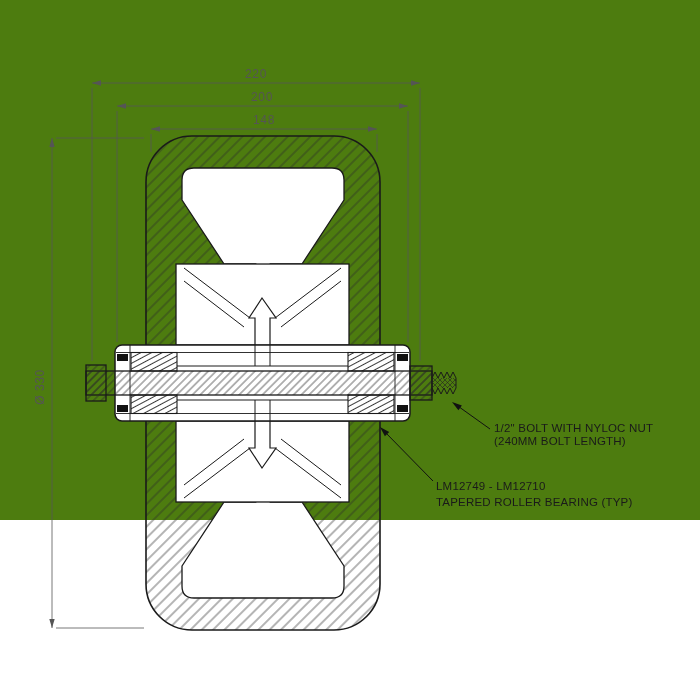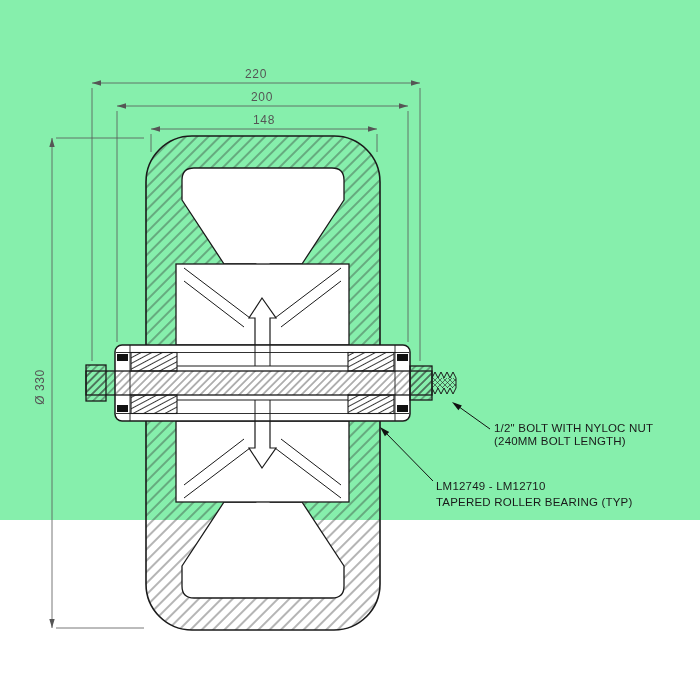--- a/index.html
+++ b/index.html
@@ -1,17 +1,17 @@
 <!DOCTYPE html>
 <html><head>
 <meta charset="utf-8">
 <style>
   html,body{margin:0;padding:0;background:#fff;}
   body{width:700px;height:700px;overflow:hidden;}
-  #stage{width:700px;height:520px;position:relative;background:#86efac;}
+  #stage{width:700px;height:520px;position:relative;background:#4d7c0f;}
   svg{display:block;}
   svg text{font-family:"Liberation Sans",sans-serif;stroke:none;}
   .dimtext{font-size:12px;fill:#555;letter-spacing:0.6px;}
   .anno{font-size:11.5px;fill:#1a1a1a;letter-spacing:0.2px;}
 </style>
 </head>
 <body>
 
 <div id="stage">
 <svg width="700" height="700" viewBox="0 0 700 700">

